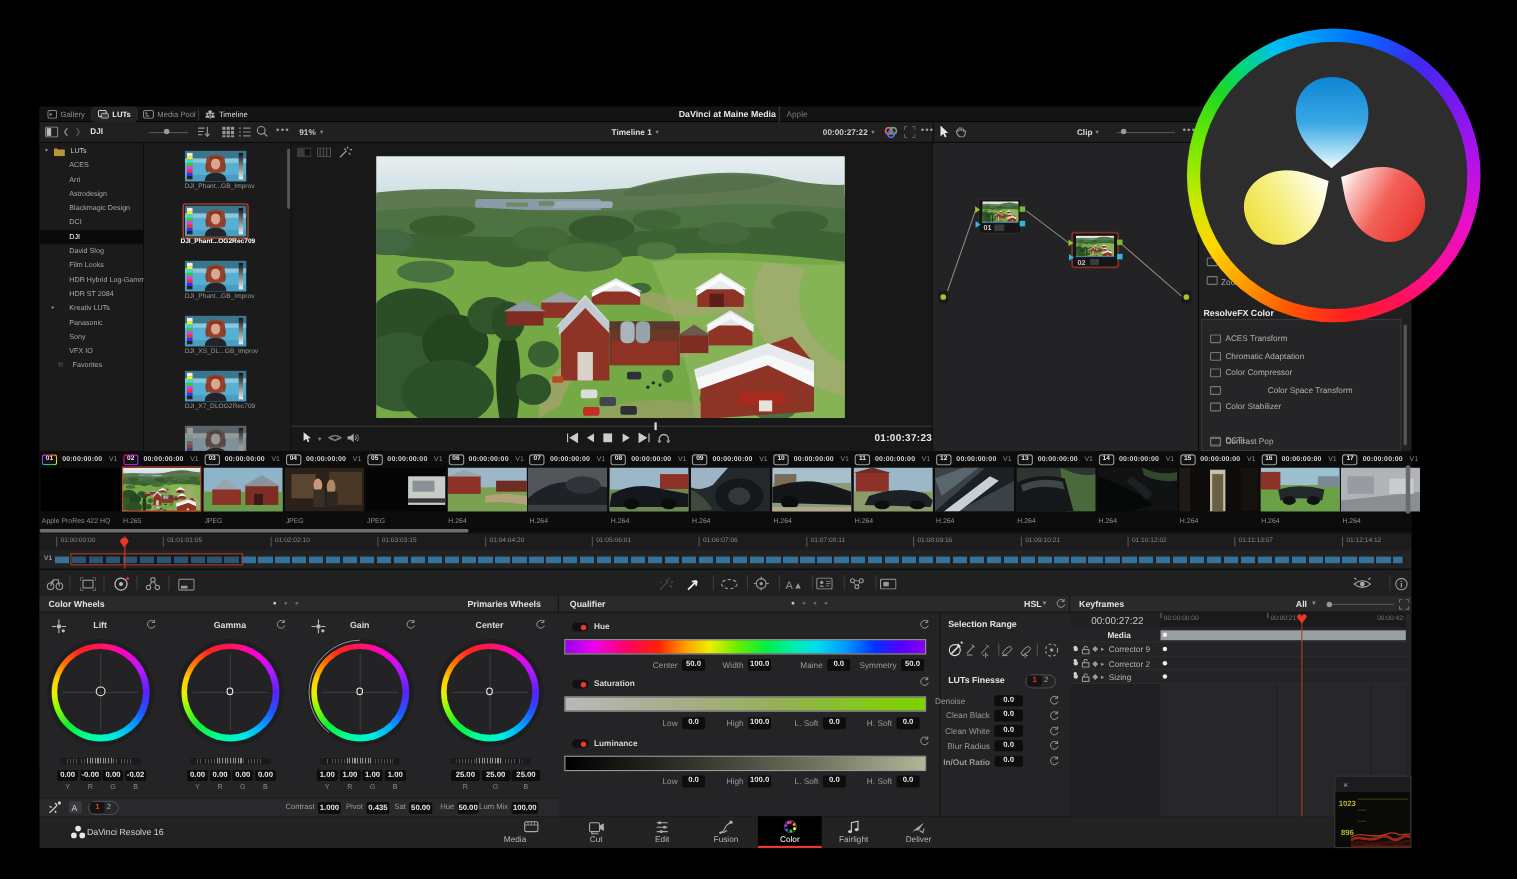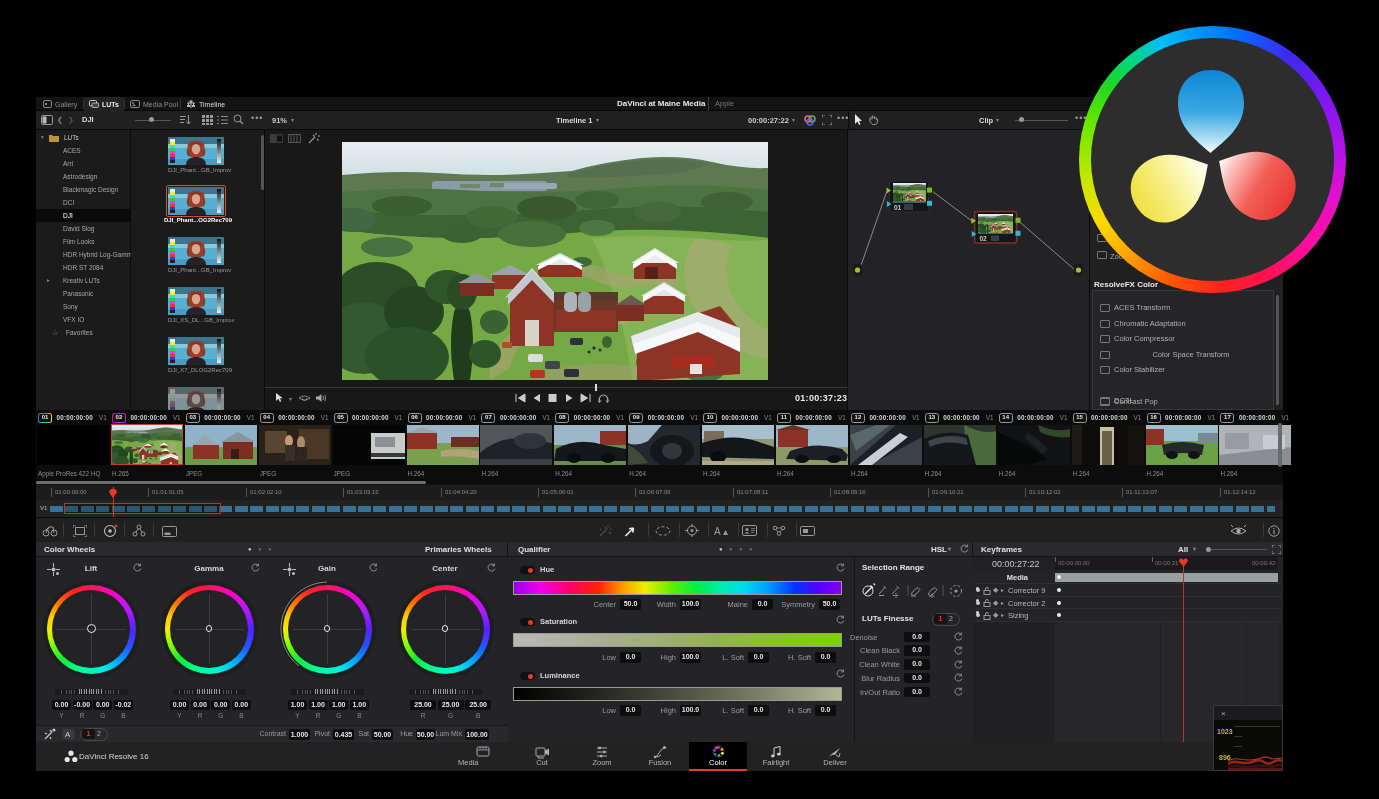--- a/index.html
+++ b/index.html
@@ -969,21 +969,21 @@
       <div class="abs txt" style="left:814px;top:563px;width:50px;text-align:right;">Clean White</div>
       <div class="box abs" style="left:868px;top:562px;width:26px;height:10.5px;line-height:10.5px;">0.0</div>
       <svg class="abs" style="left:918px;top:562.5px;" width="9" height="9">
         <path d="M7.4 2.5 A3.5 3.5 0 1 0 7.9 5.6 M7.4 0.5 V2.9 H5" stroke="#999" fill="none" stroke-width=".9"></path>
       </svg>
       <div class="abs txt" style="left:814px;top:576.8px;width:50px;text-align:right;">Blur Radius</div>
       <div class="box abs" style="left:868px;top:575.8px;width:26px;height:10.5px;line-height:10.5px;">0.0</div>
       <svg class="abs" style="left:918px;top:576.3px;" width="9" height="9">
         <path d="M7.4 2.5 A3.5 3.5 0 1 0 7.9 5.6 M7.4 0.5 V2.9 H5" stroke="#999" fill="none" stroke-width=".9"></path>
       </svg>
-      <div class="abs txt" style="left:814px;top:590.5px;width:50px;text-align:right;">In/Out Ratio</div>
+      <div class="abs txt" style="left:814px;top:590.5px;width:50px;text-align:right;font-weight:bold;">In/Out Ratio</div>
       <div class="box abs" style="left:868px;top:589.5px;width:26px;height:10.5px;line-height:10.5px;">0.0</div>
       <svg class="abs" style="left:918px;top:590px;" width="9" height="9">
         <path d="M7.4 2.5 A3.5 3.5 0 1 0 7.9 5.6 M7.4 0.5 V2.9 H5" stroke="#999" fill="none" stroke-width=".9"></path>
       </svg>
       <div class="abs" style="left:939.5px;top:490px;width:3px;height:3px;border-radius:50%;background:#ddd;"></div>
       <div class="abs" style="left:939.5px;top:502px;width:3px;height:3px;border-radius:50%;background:#ddd;"></div>
       <div class="abs" style="left:939.5px;top:514px;width:3px;height:3px;border-radius:50%;background:#ddd;"></div>
       <div class="phead" style="left:937px;width:310px;"><span style="margin-left:8px;">Keyframes</span><span style="position:absolute;left:205px;font-weight:bold;">All</span><span style="position:absolute;left:220px;color:#888;font-size:6px;">▾</span><span style="position:absolute;left:236px;top:6.5px;width:58px;height:1.5px;background:#555;"></span><span style="position:absolute;left:233px;top:5px;width:5px;height:5px;border-radius:50%;background:#999;"></span><svg style="position:absolute;left:299px;top:3px;" width="9" height="9">
           <path d="M0 3 V0 H3 M6 0 H9 V3 M9 6 V9 H6 M3 9 H0 V6" stroke="#999" fill="none"></path>
         </svg></div>
@@ -1055,21 +1055,21 @@
         <path d="M11 5.5 l4-2 v7 l-4-2 z" fill="#aaa"></path>
         <path d="M4 11 v2 h6" stroke="#aaa" fill="none"></path>
       </svg>
     <div class="abs" style="left:481px;top:16px;width:50px;text-align:center;color:#b5b5b5;font-size:7.5px;">Cut</div>
     <svg class="abs" style="left:558px;top:3px;" width="16" height="14">
         <path d="M3 3 h10 M3 7 h10 M3 11 h10" stroke="#aaa"></path>
         <rect x="4.5" y="1.8" width="2.4" height="2.4" fill="#aaa"></rect>
         <rect x="9" y="5.8" width="2.4" height="2.4" fill="#aaa"></rect>
         <rect x="6" y="9.8" width="2.4" height="2.4" fill="#aaa"></rect>
       </svg>
-    <div class="abs" style="left:541px;top:16px;width:50px;text-align:center;color:#b5b5b5;font-size:7.5px;">Zoom</div>
+    <div class="abs" style="left:541px;top:16px;width:50px;text-align:center;color:#b5b5b5;font-size:7.5px;">Edit</div>
     <svg class="abs" style="left:616px;top:3px;" width="16" height="14">
         <path d="M3 12 q3-1 4-4 q1-3 5-5 M3 12 q4 0 6-2" stroke="#aaa" fill="none"></path>
         <circle cx="12.5" cy="2.5" r="1.6" fill="#aaa"></circle>
         <circle cx="3" cy="12" r="1.2" fill="#aaa"></circle>
       </svg>
     <div class="abs" style="left:599px;top:16px;width:50px;text-align:center;color:#b5b5b5;font-size:7.5px;">Fusion</div>
     <div class="abs" style="left:653px;top:0;width:58px;height:29px;background:#000;"></div>
       <div class="abs" style="left:653px;top:26.5px;width:58px;height:2.5px;background:#e8392a;"></div>
     <svg class="abs" style="left:674.5px;top:3px;" width="15" height="13">
         <g>

